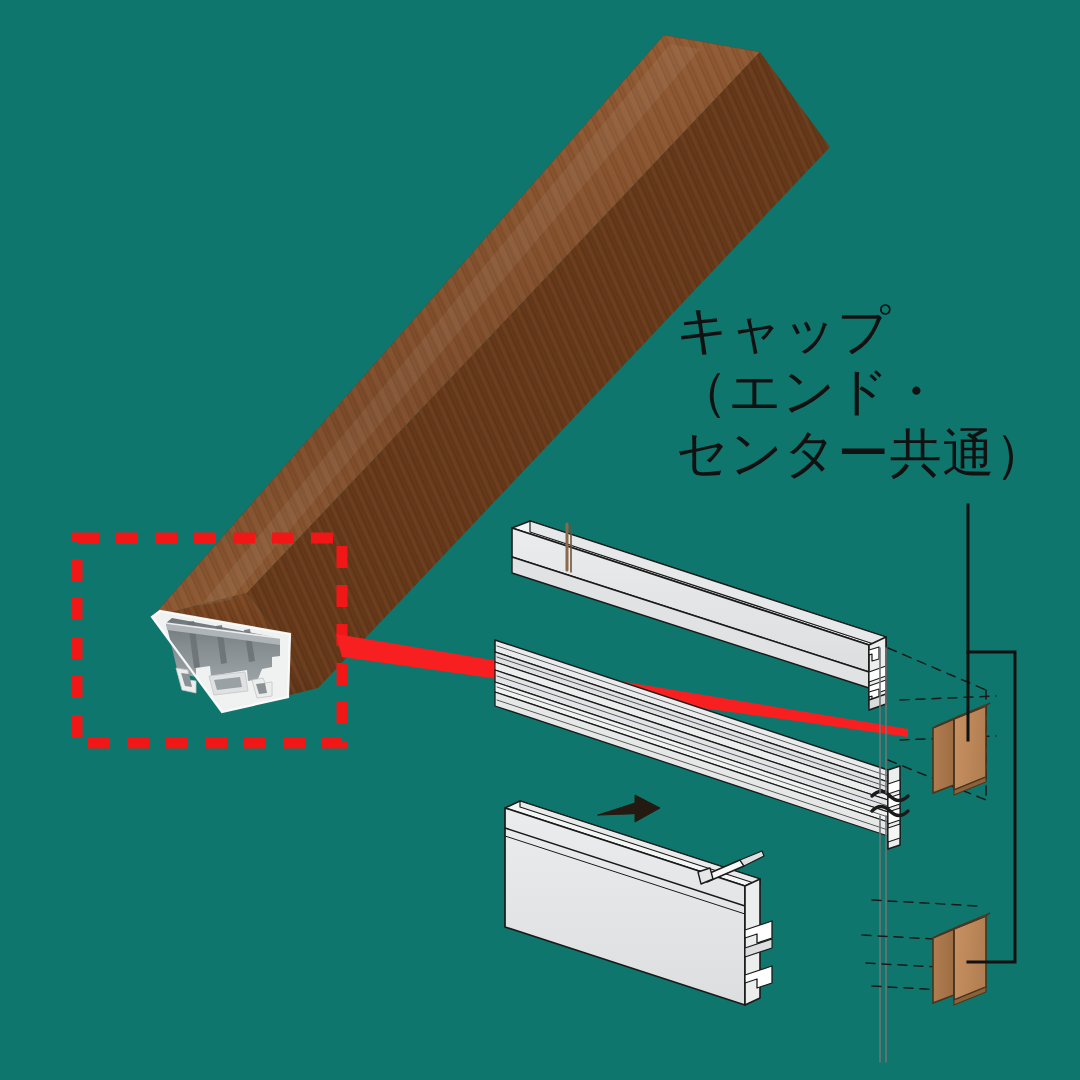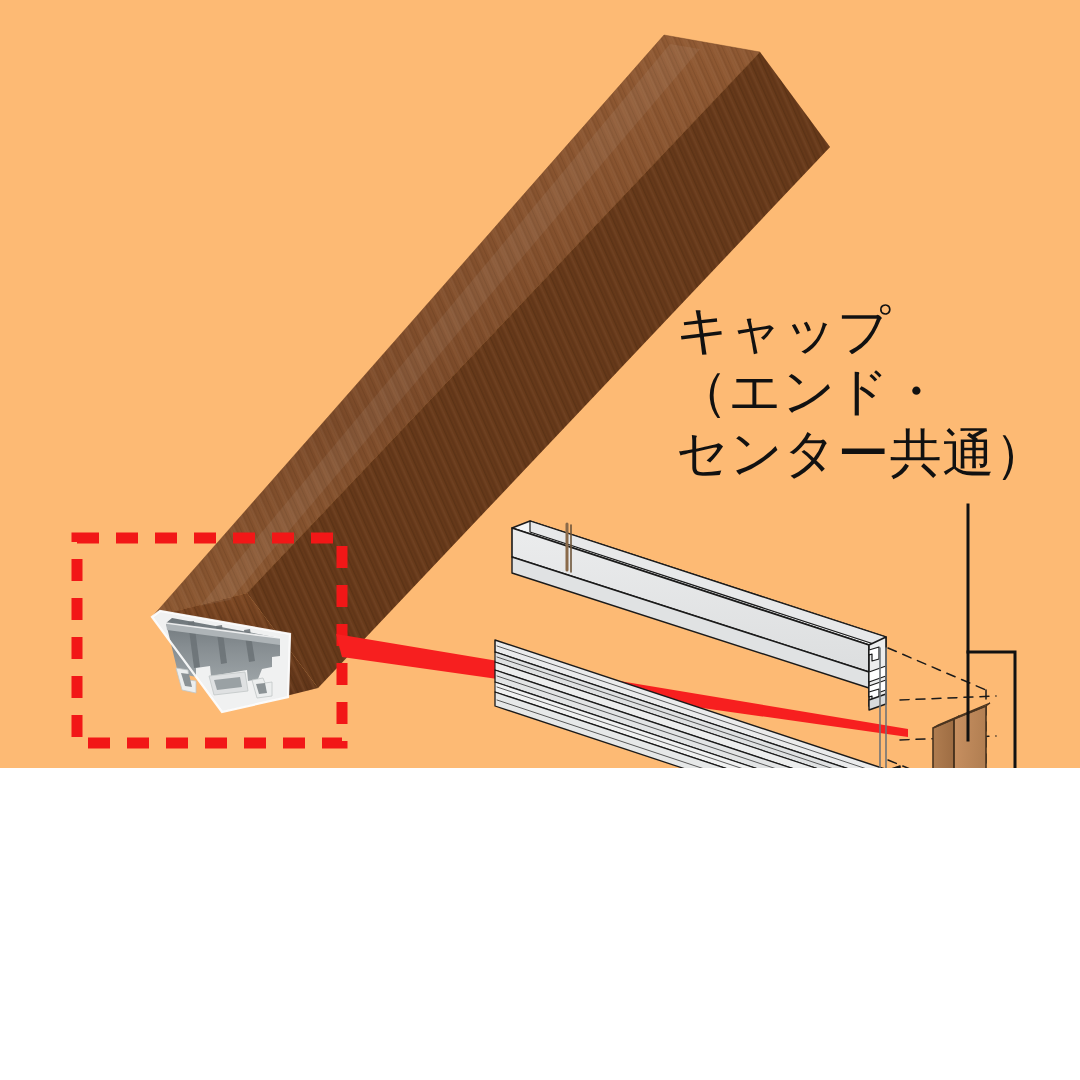--- a/index.html
+++ b/index.html
@@ -6,22 +6,22 @@
     margin: 0;
     padding: 0;
     background: #ffffff;
   }
   body {
     font-family: "Liberation Sans", sans-serif;
   }
   #stage {
     position: relative;
     width: 1080px;
-    height: 768px;
-    background: #fdba74;
+    height: 1080px;
+    background: #0f766e;
     overflow: hidden;
   }
   #stage svg.layer {
     position: absolute;
     left: 0;
     top: 0;
     width: 1080px;
     height: 1080px;
   }
   .callout-text {

